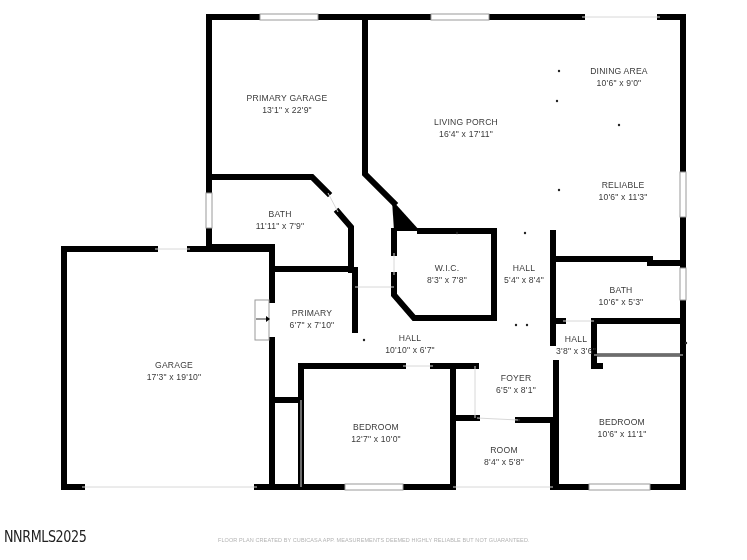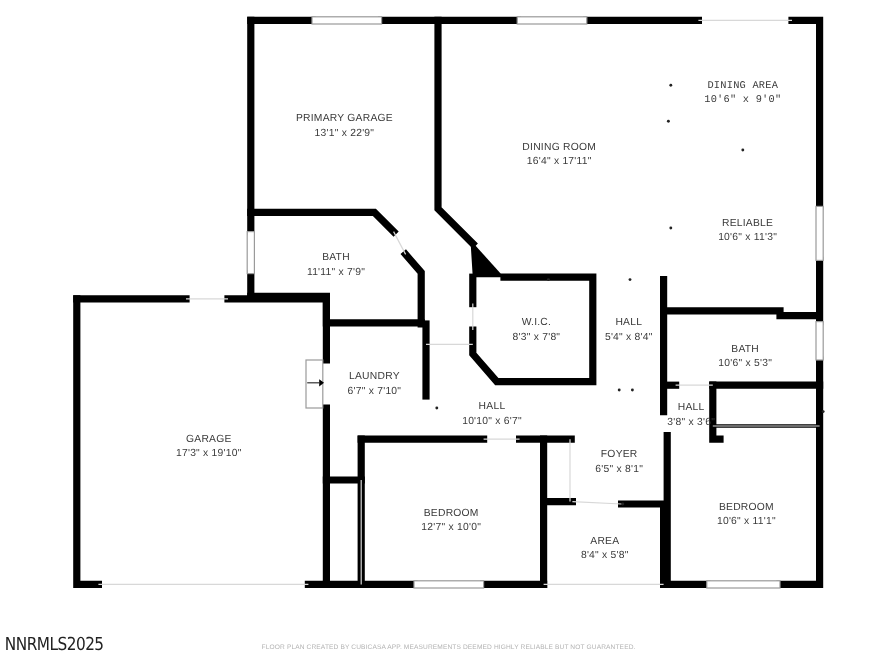--- a/index.html
+++ b/index.html
@@ -119,24 +119,24 @@
     <circle class="tick" cx="364" cy="340" r="1.2"></circle>
     <circle class="tick" cx="686" cy="343" r="1.2"></circle>
   </g>
 </svg>
 
 <div class="room" style="left:287px; top:92px;">
   <span class="name">PRIMARY GARAGE</span>
   <span class="dim">13'1" x 22'9"</span>
 </div>
 <div class="room" style="left:466px; top:116px;">
-  <span class="name">DINING ROOM</span>
+  <span class="name">LIVING PORCH</span>
   <span class="dim">16'4" x 17'11"</span>
 </div>
-<div class="room" style="left:619px; top:65px;font-family:Liberation Mono, monospace;">
+<div class="room" style="left:619px; top:65px;">
   <span class="name">DINING AREA</span>
   <span class="dim">10'6" x 9'0"</span>
 </div>
 <div class="room" style="left:623px; top:179px;">
   <span class="name">RELIABLE</span>
   <span class="dim">10'6" x 11'3"</span>
 </div>
 <div class="room" style="left:280px; top:208px;">
   <span class="name">BATH</span>
   <span class="dim">11'11" x 7'9"</span>
@@ -151,21 +151,21 @@
 </div>
 <div class="room" style="left:621px; top:284px;">
   <span class="name">BATH</span>
   <span class="dim">10'6" x 5'3"</span>
 </div>
 <div class="room" style="left:174px; top:359px;">
   <span class="name">GARAGE</span>
   <span class="dim">17'3" x 19'10"</span>
 </div>
 <div class="room" style="left:312px; top:307px;">
-  <span class="name">LAUNDRY</span>
+  <span class="name">PRIMARY</span>
   <span class="dim">6'7" x 7'10"</span>
 </div>
 <div class="room" style="left:410px; top:332px;">
   <span class="name">HALL</span>
   <span class="dim">10'10" x 6'7"</span>
 </div>
 <div class="room" style="left:576px; top:333px;">
   <span class="name">HALL</span>
   <span class="dim">3'8" x 3'6"</span>
 </div>
@@ -175,18 +175,18 @@
 </div>
 <div class="room" style="left:376px; top:421px;">
   <span class="name">BEDROOM</span>
   <span class="dim">12'7" x 10'0"</span>
 </div>
 <div class="room" style="left:622px; top:416px;">
   <span class="name">BEDROOM</span>
   <span class="dim">10'6" x 11'1"</span>
 </div>
 <div class="room" style="left:504px; top:444px;">
-  <span class="name">AREA</span>
+  <span class="name">ROOM</span>
   <span class="dim">8'4" x 5'8"</span>
 </div>
 
 <div class="watermark">NNRMLS2025</div>
 <div class="disclaimer">FLOOR PLAN CREATED BY CUBICASA APP. MEASUREMENTS DEEMED HIGHLY RELIABLE BUT NOT GUARANTEED.</div>
 
 </body></html>

